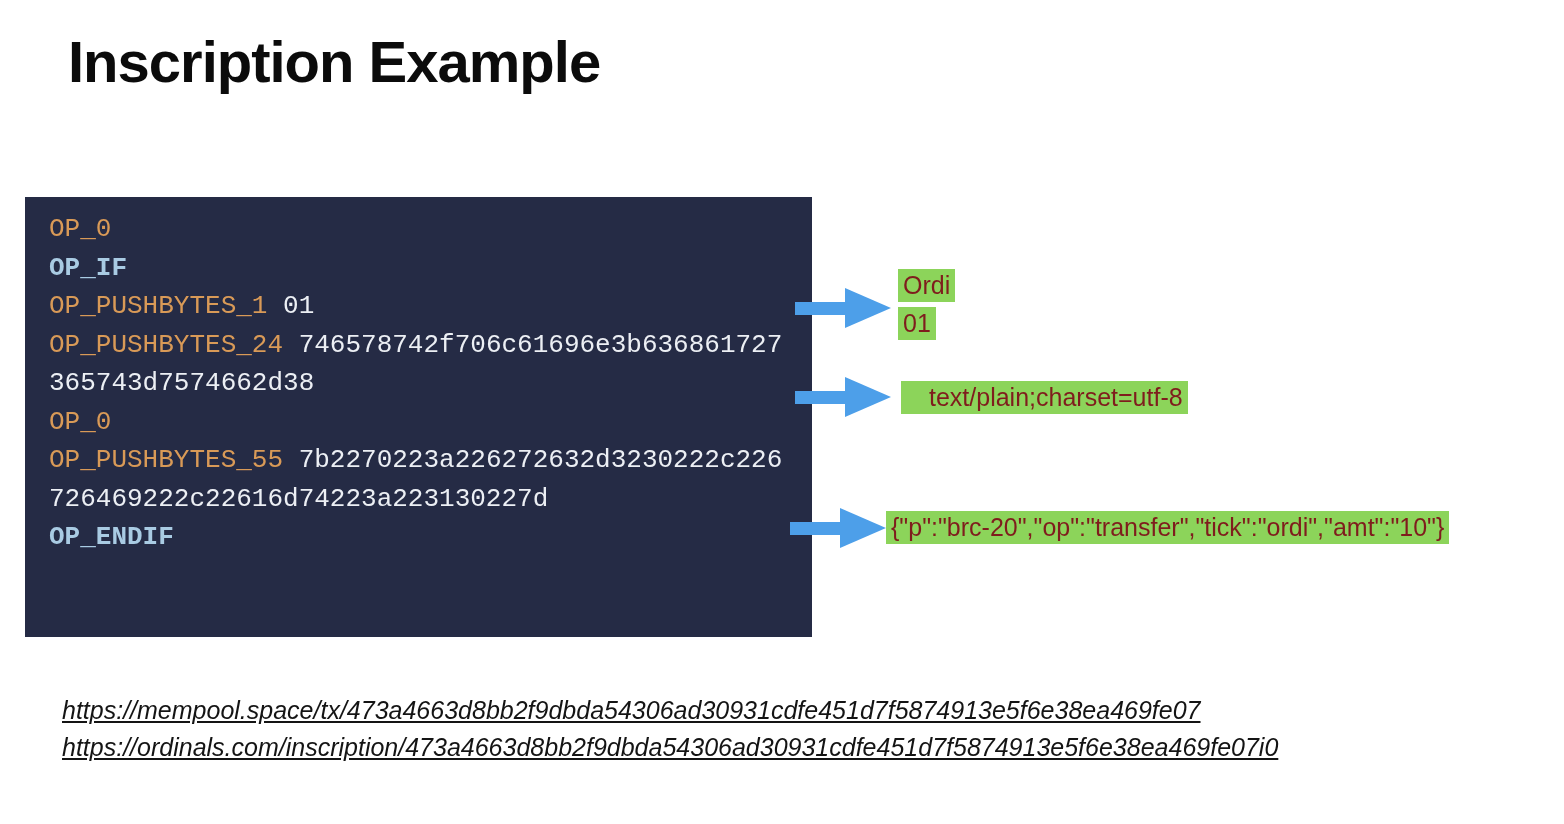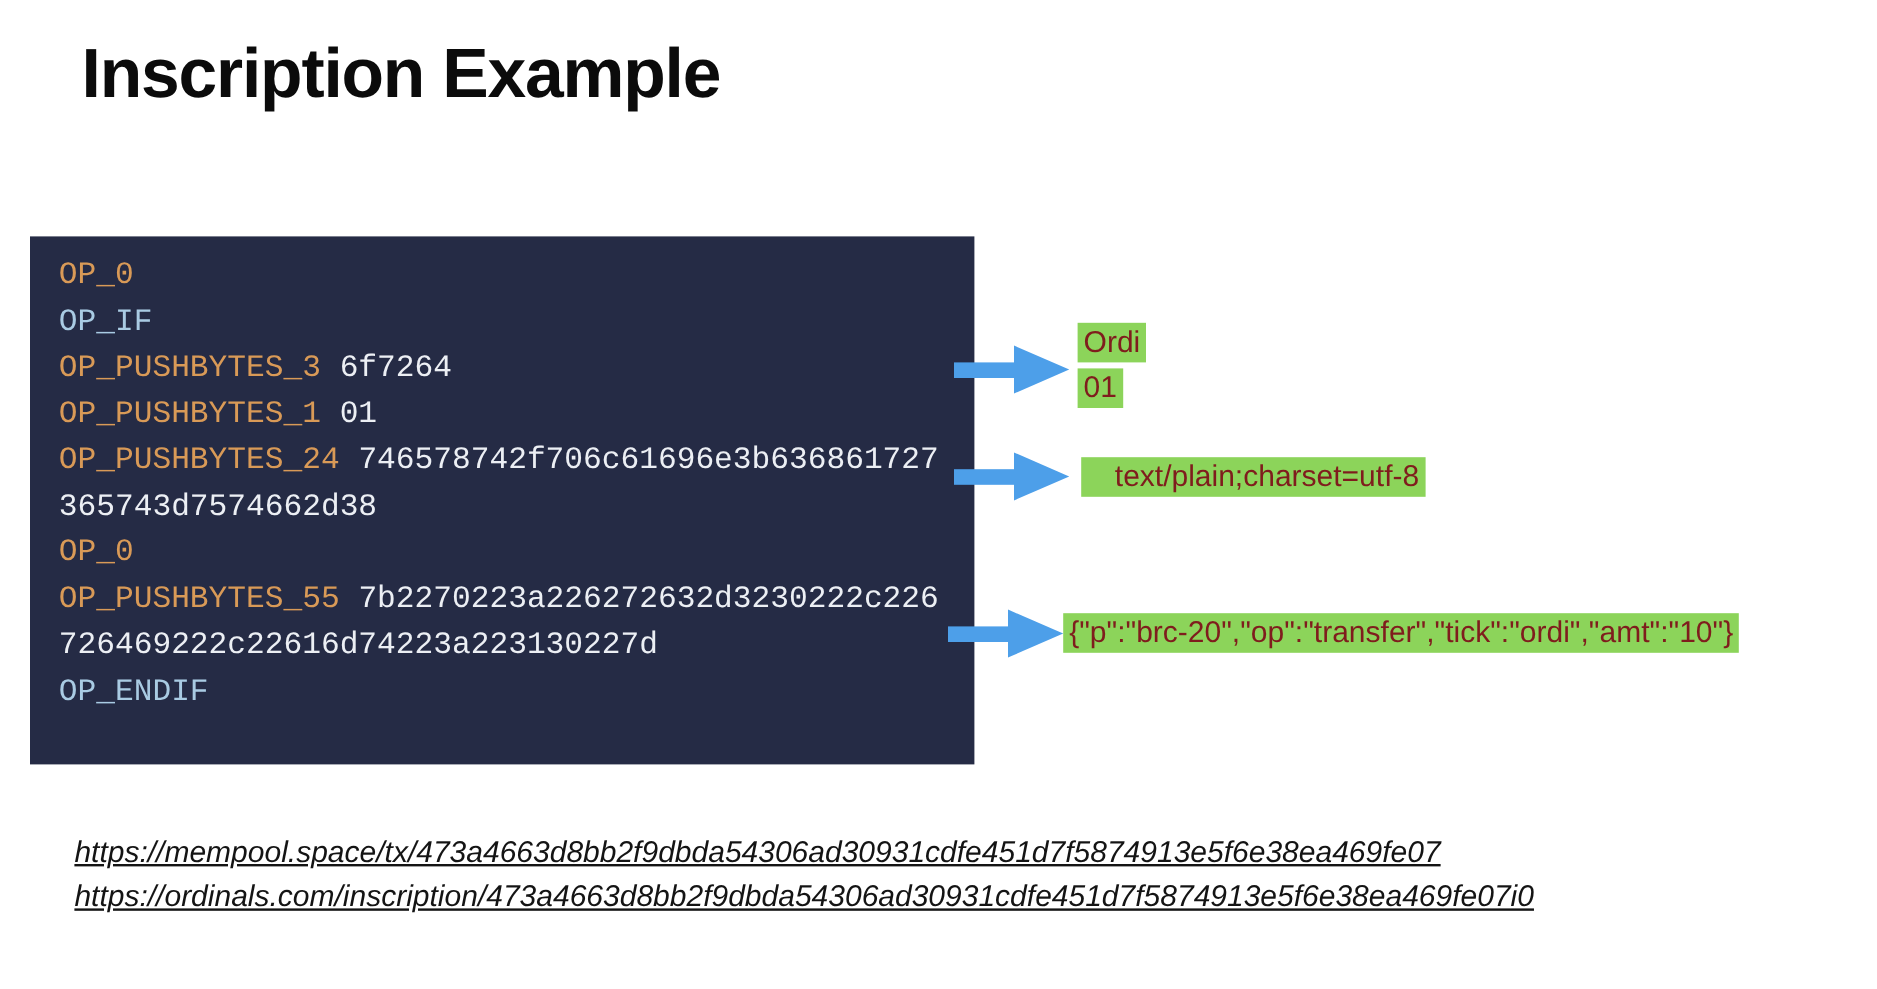--- a/index.html
+++ b/index.html
@@ -22,21 +22,21 @@
   .code-block {
     position: absolute; left: 25px; top: 197px;
     width: 787px; height: 440px;
     background: #252b45;
     padding: 13px 10px 0 24px;
     font-family: "Liberation Mono", "DejaVu Sans Mono", monospace;
     font-size: 26px;
   }
   .code-line { line-height: 38.5px; white-space: pre; }
   .tok-orange { color: #d99a57; }
-  .tok-blue   { color: #a9cbe3; }
+  .tok-blue   { color: #a9cbe3; font-weight: bold; }
   .tok-white  { color: #eceff4; }
 
   .arrow { position: absolute; width: 96px; height: 40px; }
   .arrow .shaft {
     position: absolute; left: 0; top: 14px;
     width: 56px; height: 13px; background: #4d9fe9;
   }
   .arrow .head {
     position: absolute; left: 50px; top: 0;
     width: 0; height: 0;
@@ -78,21 +78,20 @@
 </head>
 <body>
 
 <div class="slide">
 
   <div class="title">Inscription Example</div>
 
   <div class="code-block">
       <div class="code-line"><span class="tok-orange">OP_0</span></div>
       <div class="code-line"><span class="tok-blue">OP_IF</span></div>
-      <div class="code-line"><span class="tok-orange">OP_PUSHBYTES_3</span><span class="tok-white"> 6f7264</span></div>
       <div class="code-line"><span class="tok-orange">OP_PUSHBYTES_1</span><span class="tok-white"> 01</span></div>
       <div class="code-line"><span class="tok-orange">OP_PUSHBYTES_24</span><span class="tok-white"> 746578742f706c61696e3b636861727</span></div>
       <div class="code-line"><span class="tok-white">365743d7574662d38</span></div>
       <div class="code-line"><span class="tok-orange">OP_0</span></div>
       <div class="code-line"><span class="tok-orange">OP_PUSHBYTES_55</span><span class="tok-white"> 7b2270223a226272632d3230222c226</span></div>
       <div class="code-line"><span class="tok-white">726469222c22616d74223a223130227d</span></div>
       <div class="code-line"><span class="tok-blue">OP_ENDIF</span></div>
     </div>
 
   <div class="arrow" id="arrow-1">

